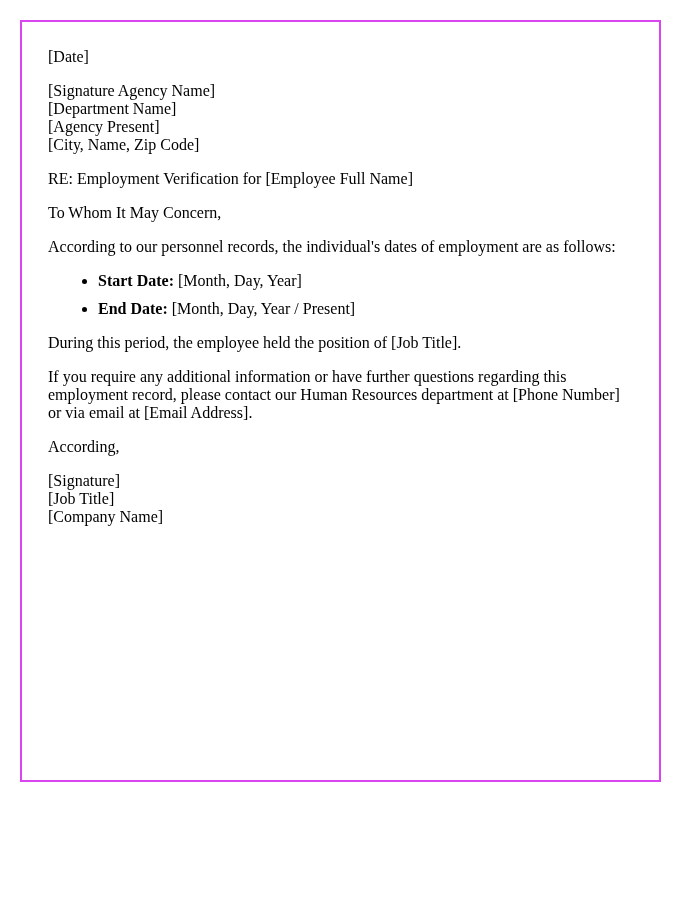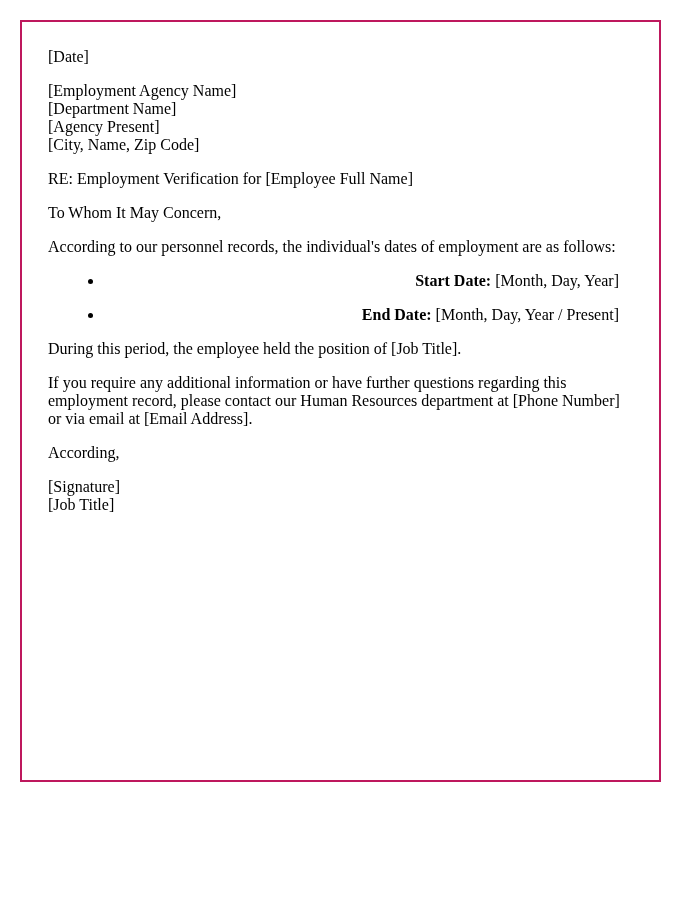--- a/index.html
+++ b/index.html
@@ -13,53 +13,52 @@
     color: #000000;
     line-height: normal;
   }
   .page {
     position: absolute;
     left: 20px;
     top: 20px;
     width: 641px;
     height: 762px;
     box-sizing: border-box;
-    border: 2px solid #be185d;
+    border: 2px solid #d946ef;
     background: #ffffff;
     padding: 10px 24px 20px 26px;
     overflow: hidden;
   }
   .page p {
     margin: 16px 0;
   }
   .block-line {
     display: block;
   }
   ul.dates {
     margin: 16px 0;
     padding-left: 40px;
     list-style-type: disc;
   }
   ul.dates li {
-    margin: 16px;
-    text-align: right;
+    margin: 10px;
   }
   strong {
     font-weight: bold;
   }
 </style>
 </head>
 <body>
 
 <div class="page">
 
   <p>[Date]</p>
 
   <p>
-    <span class="block-line">[Employment Agency Name]</span>
+    <span class="block-line">[Signature Agency Name]</span>
     <span class="block-line">[Department Name]</span>
     <span class="block-line">[Agency Present]</span>
     <span class="block-line">[City, Name, Zip Code]</span>
   </p>
 
   <p>RE: Employment Verification for [Employee Full Name]</p>
 
   <p>To Whom It May Concern,</p>
 
 
@@ -72,15 +71,16 @@
 
   <p>During this period, the employee held the position of [Job Title].</p>
 
   <p>If you require any additional information or have further questions regarding this employment record, please contact our Human Resources department at [Phone Number] or via email at [Email Address].</p>
 
   <p>According,</p>
 
   <p>
     <span class="block-line">[Signature]</span>
     <span class="block-line">[Job Title]</span>
+    <span class="block-line">[Company Name]</span>
   </p>
 
 </div>
 
 </body></html>

